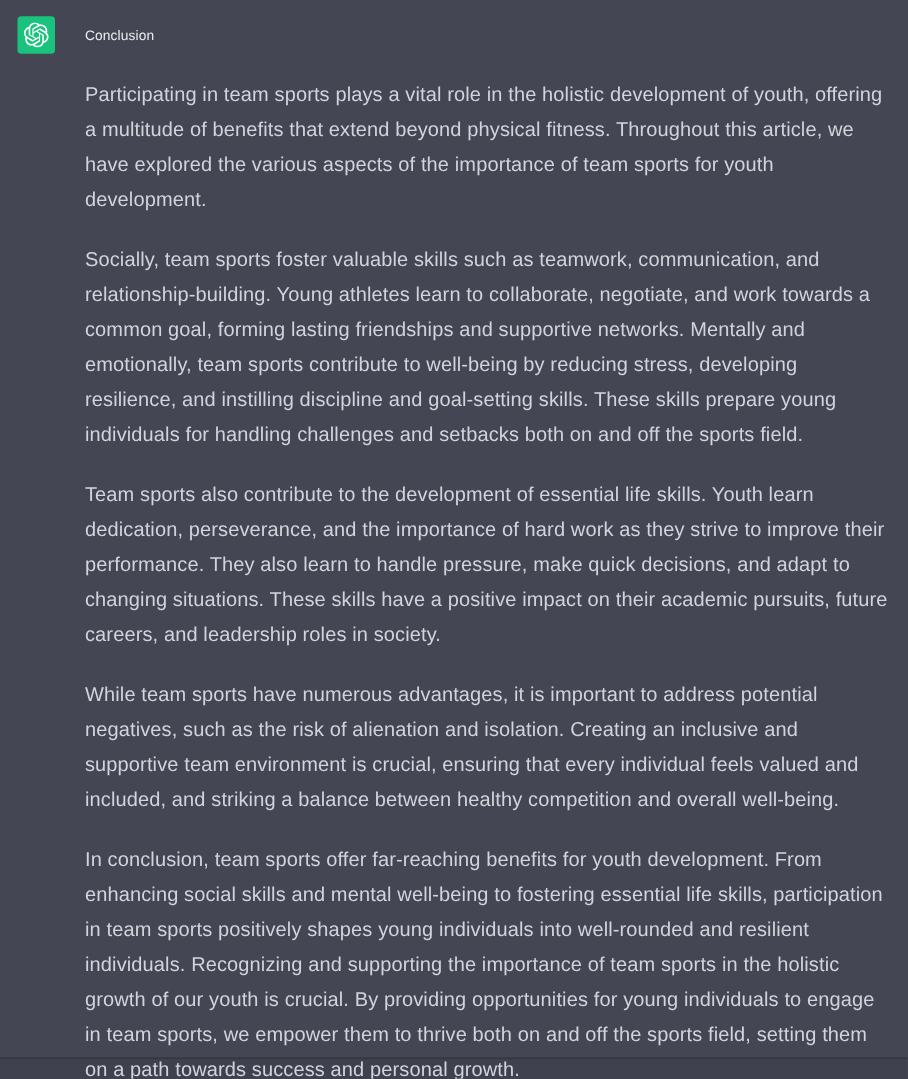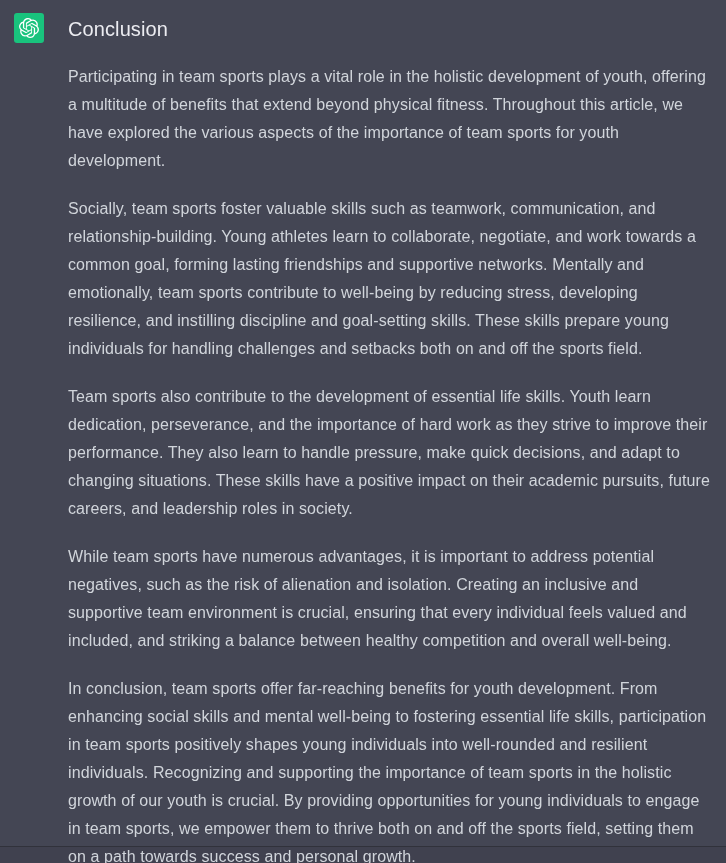--- a/index.html
+++ b/index.html
@@ -40,21 +40,21 @@
     padding-top: 2px;
     width: 648px;
     color: #d1d5db;
     font-size: 16px;
     line-height: 28px;
     letter-spacing: 0.1px;
   }
   .content .msg-title {
     margin: 0 0 20px 0;
     color: #ececf1;
-    font-size: 20px;
+    font-size: 11px;
     font-weight: 400;
   }
   .content p {
     margin: 0 0 20px 0;
   }
   .bottom-strip {
     box-sizing: border-box;
     height: 17px;
     background: #40414f;
     border-top: 1px solid rgba(32, 33, 35, 0.45);

